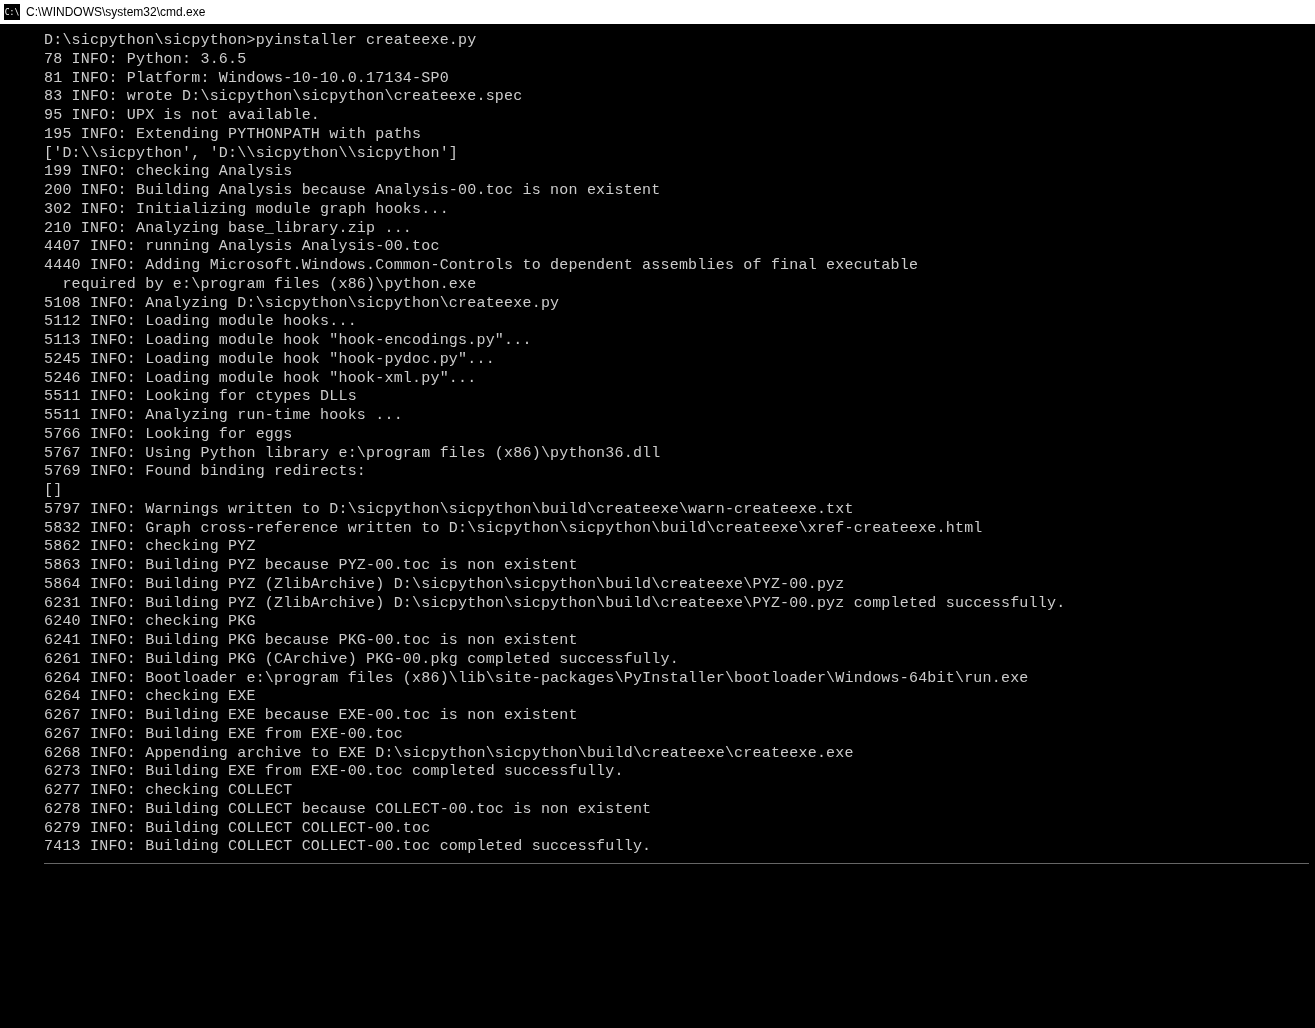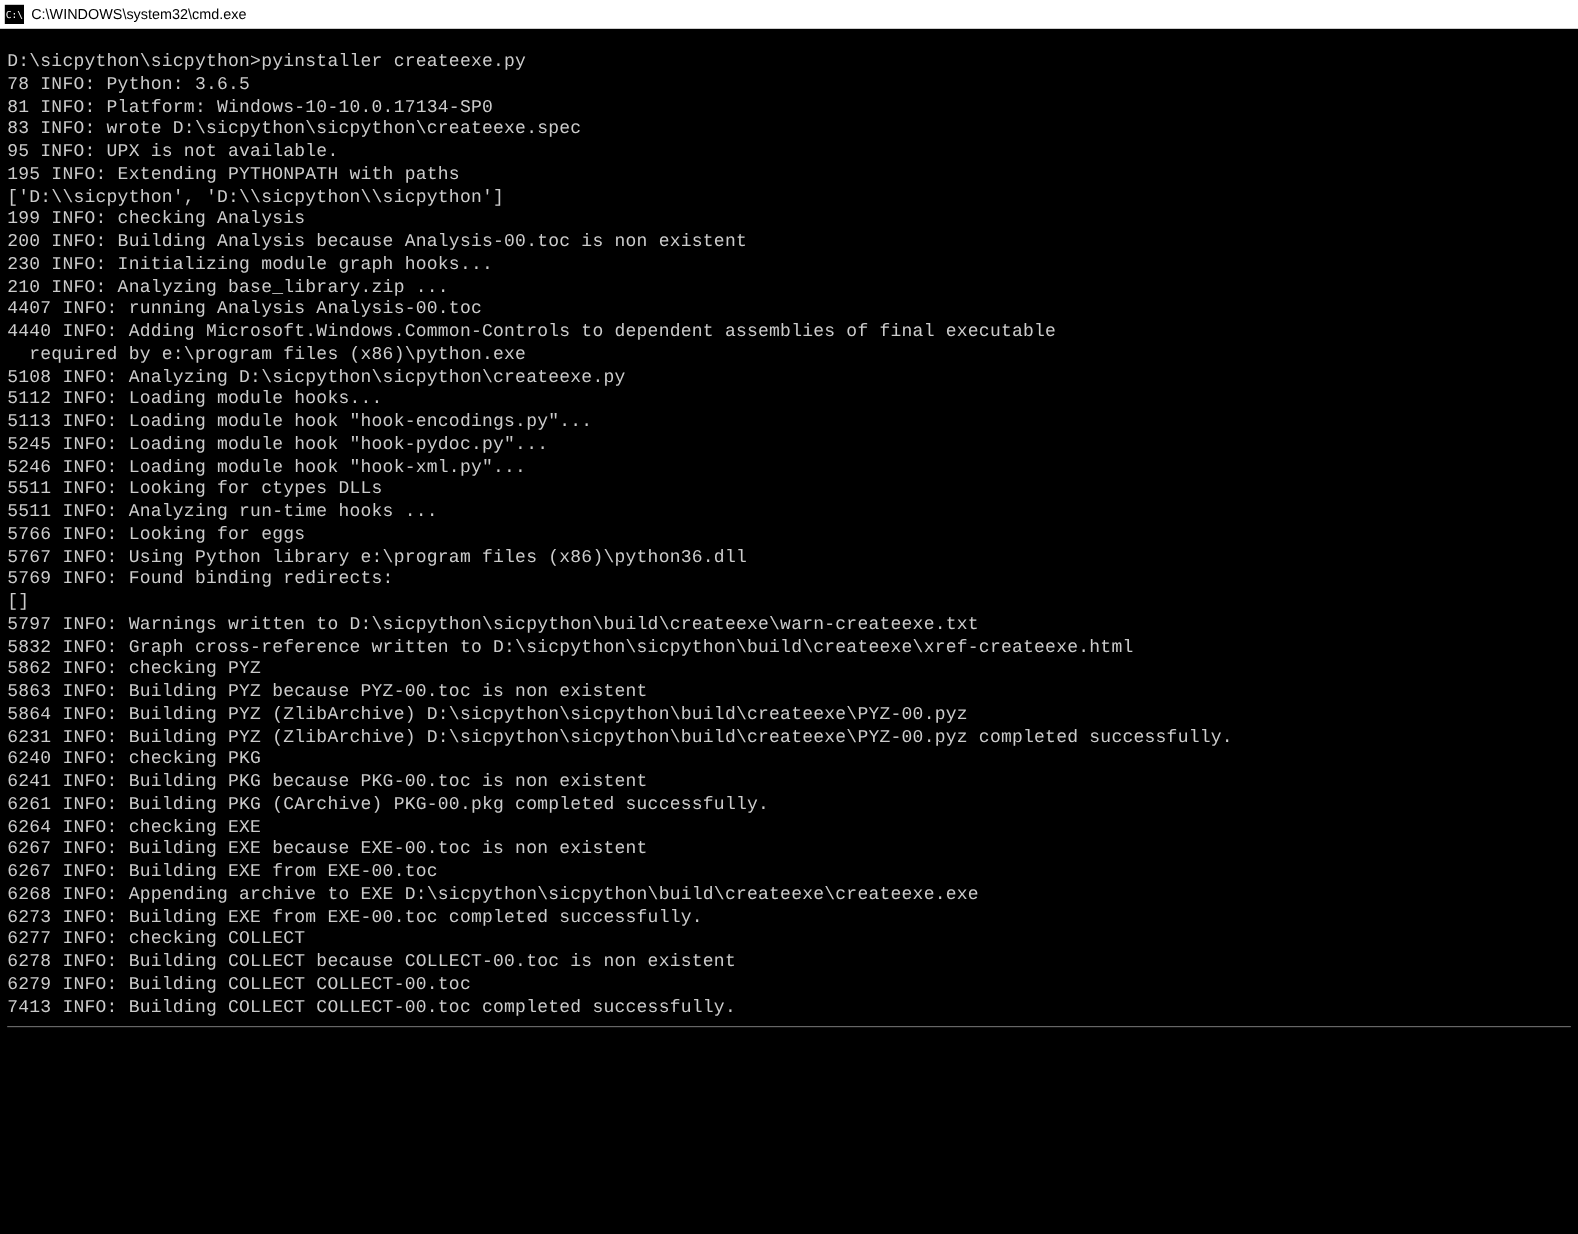--- a/index.html
+++ b/index.html
@@ -31,24 +31,25 @@
       background-color: #000000;
       margin-right: 6px;
       display: flex;
       align-items: center;
       justify-content: center;
       font-size: 8px;
       color: #ffffff;
       font-family: monospace;
     }
     .terminal-content {
-      padding: 19px 6px;
+      padding: 8px 6px;
       font-size: 15px;
       line-height: 1.25;
       letter-spacing: 0.2px;
+      margin-left: 38px;
     }
     .line {
       white-space: pre;
       color: #cccccc;
     }
     .separator {
       height: 1px;
       background-color: #666666;
       margin-top: 6px;
     }
@@ -67,21 +68,21 @@
   <div id="terminal-lines">
       <div class="line">D:\sicpython\sicpython&gt;pyinstaller createexe.py</div>
       <div class="line">78 INFO: Python: 3.6.5</div>
       <div class="line">81 INFO: Platform: Windows-10-10.0.17134-SP0</div>
       <div class="line">83 INFO: wrote D:\sicpython\sicpython\createexe.spec</div>
       <div class="line">95 INFO: UPX is not available.</div>
       <div class="line">195 INFO: Extending PYTHONPATH with paths</div>
       <div class="line">['D:\\sicpython', 'D:\\sicpython\\sicpython']</div>
       <div class="line">199 INFO: checking Analysis</div>
       <div class="line">200 INFO: Building Analysis because Analysis-00.toc is non existent</div>
-      <div class="line">230 INFO: Initializing module graph hooks...</div>
+      <div class="line">302 INFO: Initializing module graph hooks...</div>
       <div class="line">210 INFO: Analyzing base_library.zip ...</div>
       <div class="line">4407 INFO: running Analysis Analysis-00.toc</div>
       <div class="line">4440 INFO: Adding Microsoft.Windows.Common-Controls to dependent assemblies of final executable</div>
       <div class="line">  required by e:\program files (x86)\python.exe</div>
       <div class="line">5108 INFO: Analyzing D:\sicpython\sicpython\createexe.py</div>
       <div class="line">5112 INFO: Loading module hooks...</div>
       <div class="line">5113 INFO: Loading module hook "hook-encodings.py"...</div>
       <div class="line">5245 INFO: Loading module hook "hook-pydoc.py"...</div>
       <div class="line">5246 INFO: Loading module hook "hook-xml.py"...</div>
       <div class="line">5511 INFO: Looking for ctypes DLLs</div>
@@ -92,20 +93,21 @@
       <div class="line">[]</div>
       <div class="line">5797 INFO: Warnings written to D:\sicpython\sicpython\build\createexe\warn-createexe.txt</div>
       <div class="line">5832 INFO: Graph cross-reference written to D:\sicpython\sicpython\build\createexe\xref-createexe.html</div>
       <div class="line">5862 INFO: checking PYZ</div>
       <div class="line">5863 INFO: Building PYZ because PYZ-00.toc is non existent</div>
       <div class="line">5864 INFO: Building PYZ (ZlibArchive) D:\sicpython\sicpython\build\createexe\PYZ-00.pyz</div>
       <div class="line">6231 INFO: Building PYZ (ZlibArchive) D:\sicpython\sicpython\build\createexe\PYZ-00.pyz completed successfully.</div>
       <div class="line">6240 INFO: checking PKG</div>
       <div class="line">6241 INFO: Building PKG because PKG-00.toc is non existent</div>
       <div class="line">6261 INFO: Building PKG (CArchive) PKG-00.pkg completed successfully.</div>
+      <div class="line">6264 INFO: Bootloader e:\program files (x86)\lib\site-packages\PyInstaller\bootloader\Windows-64bit\run.exe</div>
       <div class="line">6264 INFO: checking EXE</div>
       <div class="line">6267 INFO: Building EXE because EXE-00.toc is non existent</div>
       <div class="line">6267 INFO: Building EXE from EXE-00.toc</div>
       <div class="line">6268 INFO: Appending archive to EXE D:\sicpython\sicpython\build\createexe\createexe.exe</div>
       <div class="line">6273 INFO: Building EXE from EXE-00.toc completed successfully.</div>
       <div class="line">6277 INFO: checking COLLECT</div>
       <div class="line">6278 INFO: Building COLLECT because COLLECT-00.toc is non existent</div>
       <div class="line">6279 INFO: Building COLLECT COLLECT-00.toc</div>
       <div class="line">7413 INFO: Building COLLECT COLLECT-00.toc completed successfully.</div>
     </div>

